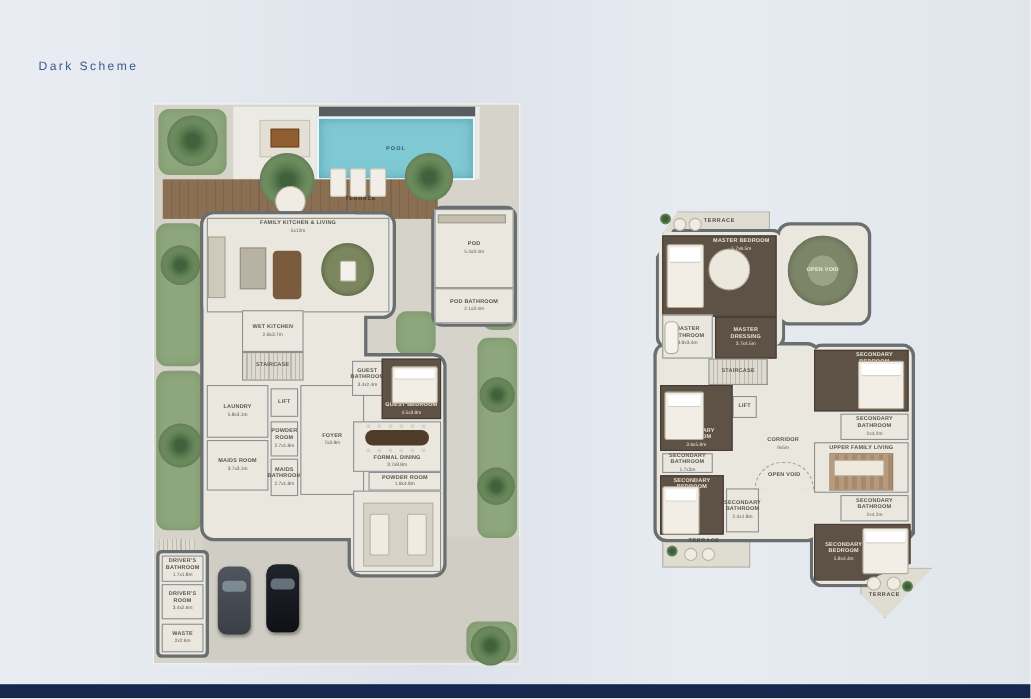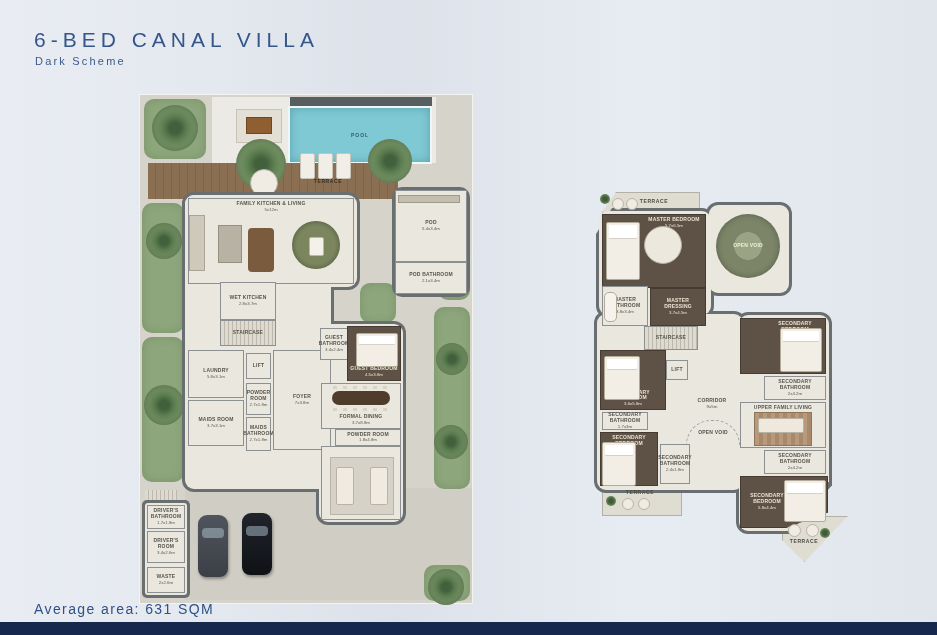--- a/index.html
+++ b/index.html
@@ -41,21 +41,20 @@
   .ws{position:absolute;left:4px;top:13px;width:22px;height:10px;border-radius:4px;background:rgba(175,196,208,.5);}
   .lounger{position:absolute;width:13px;height:24px;background:#f1eee7;border:1px solid #c9c4b8;border-radius:2px;}
   .chaircircle{position:absolute;border-radius:50%;background:#f0ece3;border:1px solid #b9b3a5;}
   .plant{position:absolute;border-radius:50%;background:radial-gradient(circle,#3f5c39 0 30%,#6d8c5e 70%,#82a070 100%);}
 </style>
 </head>
 <body>
 
 <div id="canvas">
 
-  <div id="title">6-BED CANAL VILLA</div>
   <div id="subtitle">Dark Scheme</div>
 
   <div class="abs" id="gplan" style="left:140px;top:95px;width:332px;height:508px;">
     <div class="abs" style="left:0;top:0;width:332px;height:508px;background:#d6d3ca;outline:1px solid #f3f3ef;"></div>
     <div class="abs" style="left:45px;top:393px;width:287px;height:112px;background:#d0cdc4;"></div>
     <div class="abs" style="left:72px;top:2px;width:224px;height:66px;background:#eceae4;"></div>
     <div class="abs" style="left:150px;top:2px;width:142px;height:9px;background:#585d61;"></div>
 
     <div class="abs" style="left:148px;top:11px;width:144px;height:58px;background:#7fc9d4;border:2px solid #eef6f6;box-sizing:border-box;box-shadow:inset 0 0 10px rgba(20,90,110,.35);display:flex;align-items:center;justify-content:center;">
       <span class="freelab" style="position:static;color:#2e5f68;letter-spacing:1px;">POOL</span>
@@ -377,15 +376,14 @@
         </span>
     </div>
     <div class="bed" style="left:198px;top:294px;width:40px;height:40px;"></div>
 
     <span class="freelab" style="left:200px;top:352px;width:36px;">TERRACE</span>
     <div class="chaircircle" style="left:202px;top:338px;width:11px;height:11px;"></div>
     <div class="chaircircle" style="left:220px;top:338px;width:11px;height:11px;"></div>
     <div class="plant" style="left:234px;top:342px;width:10px;height:10px;"></div>
   </div>
 
-  <div id="avgarea">Average area: 631 SQM</div>
   <div id="navybar"></div>
 </div>
 
 </body></html>

